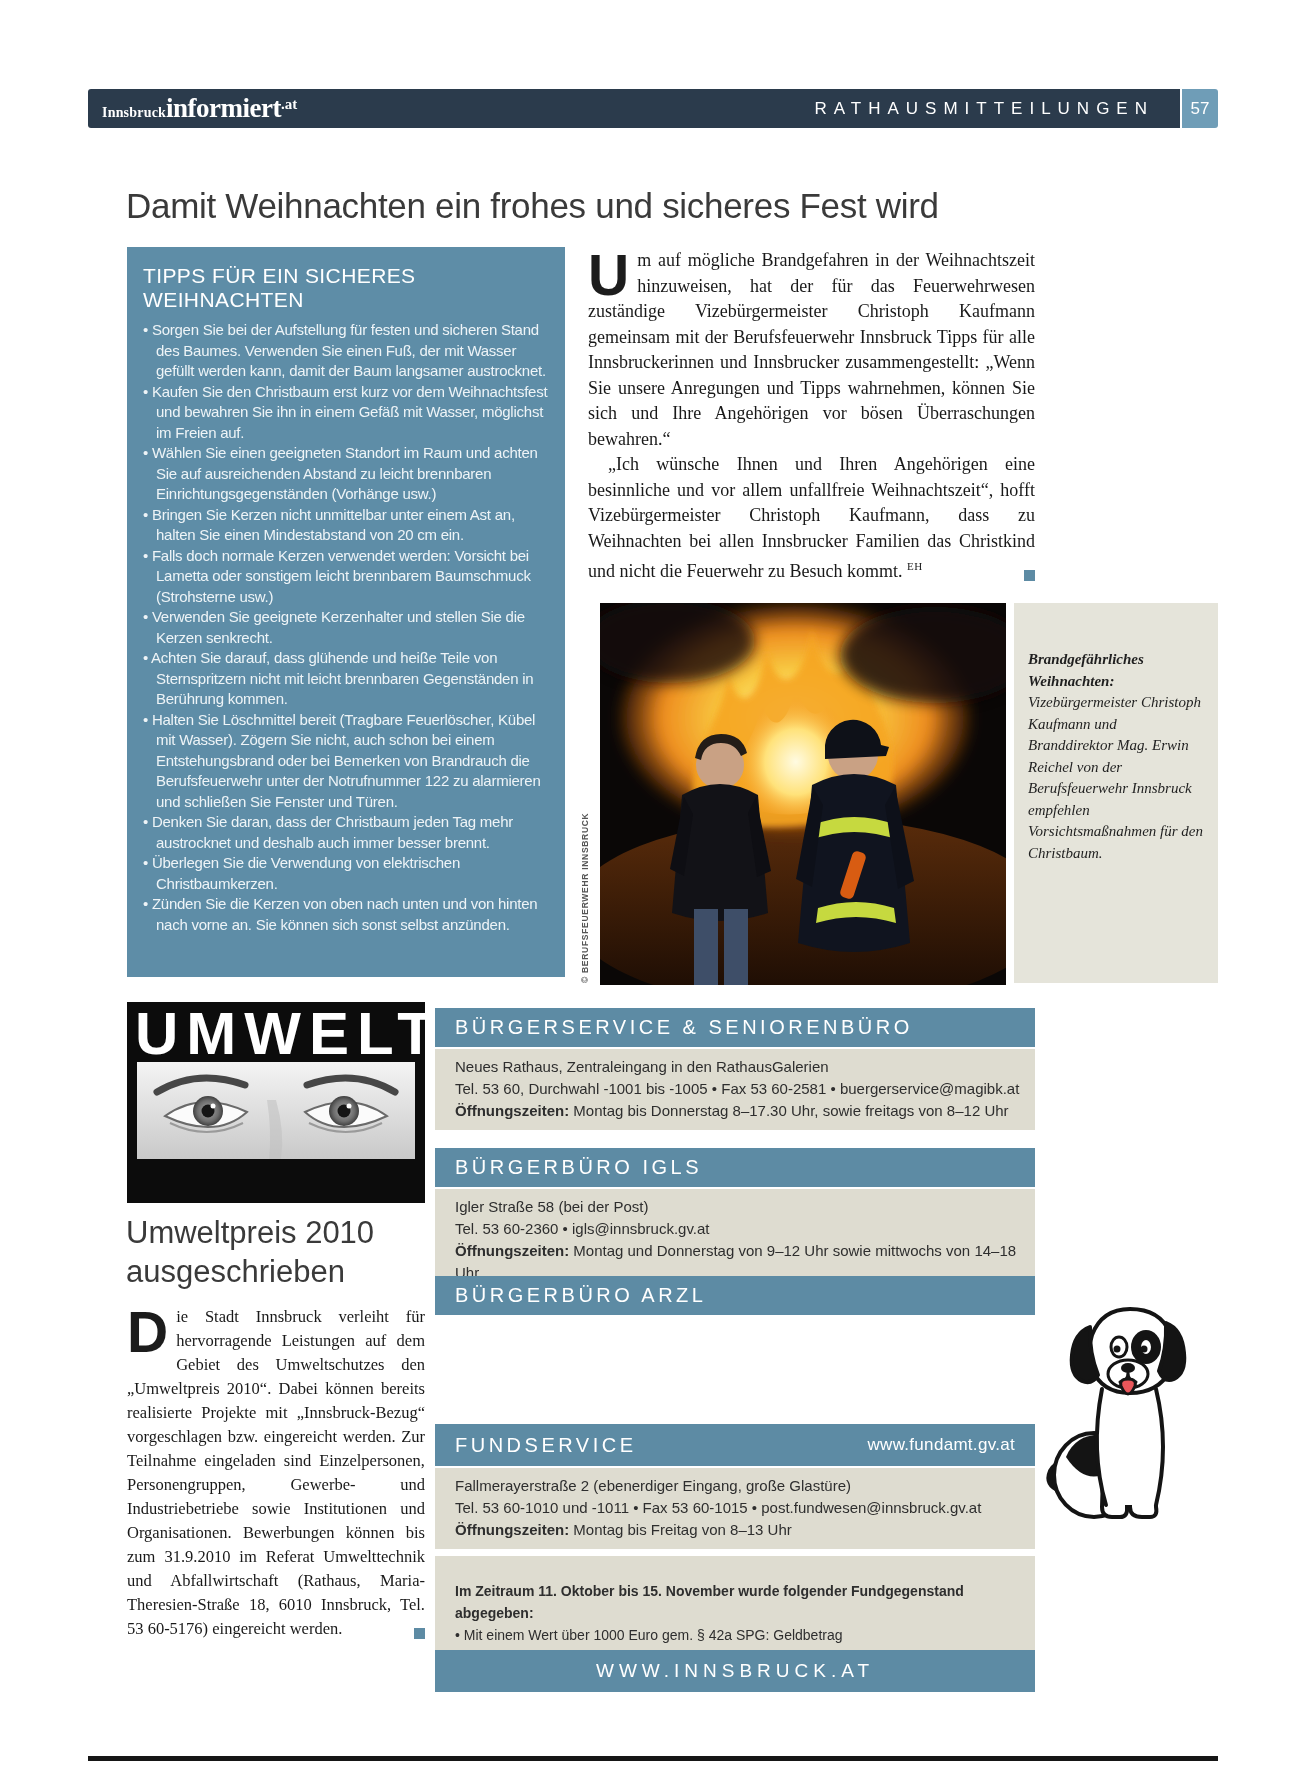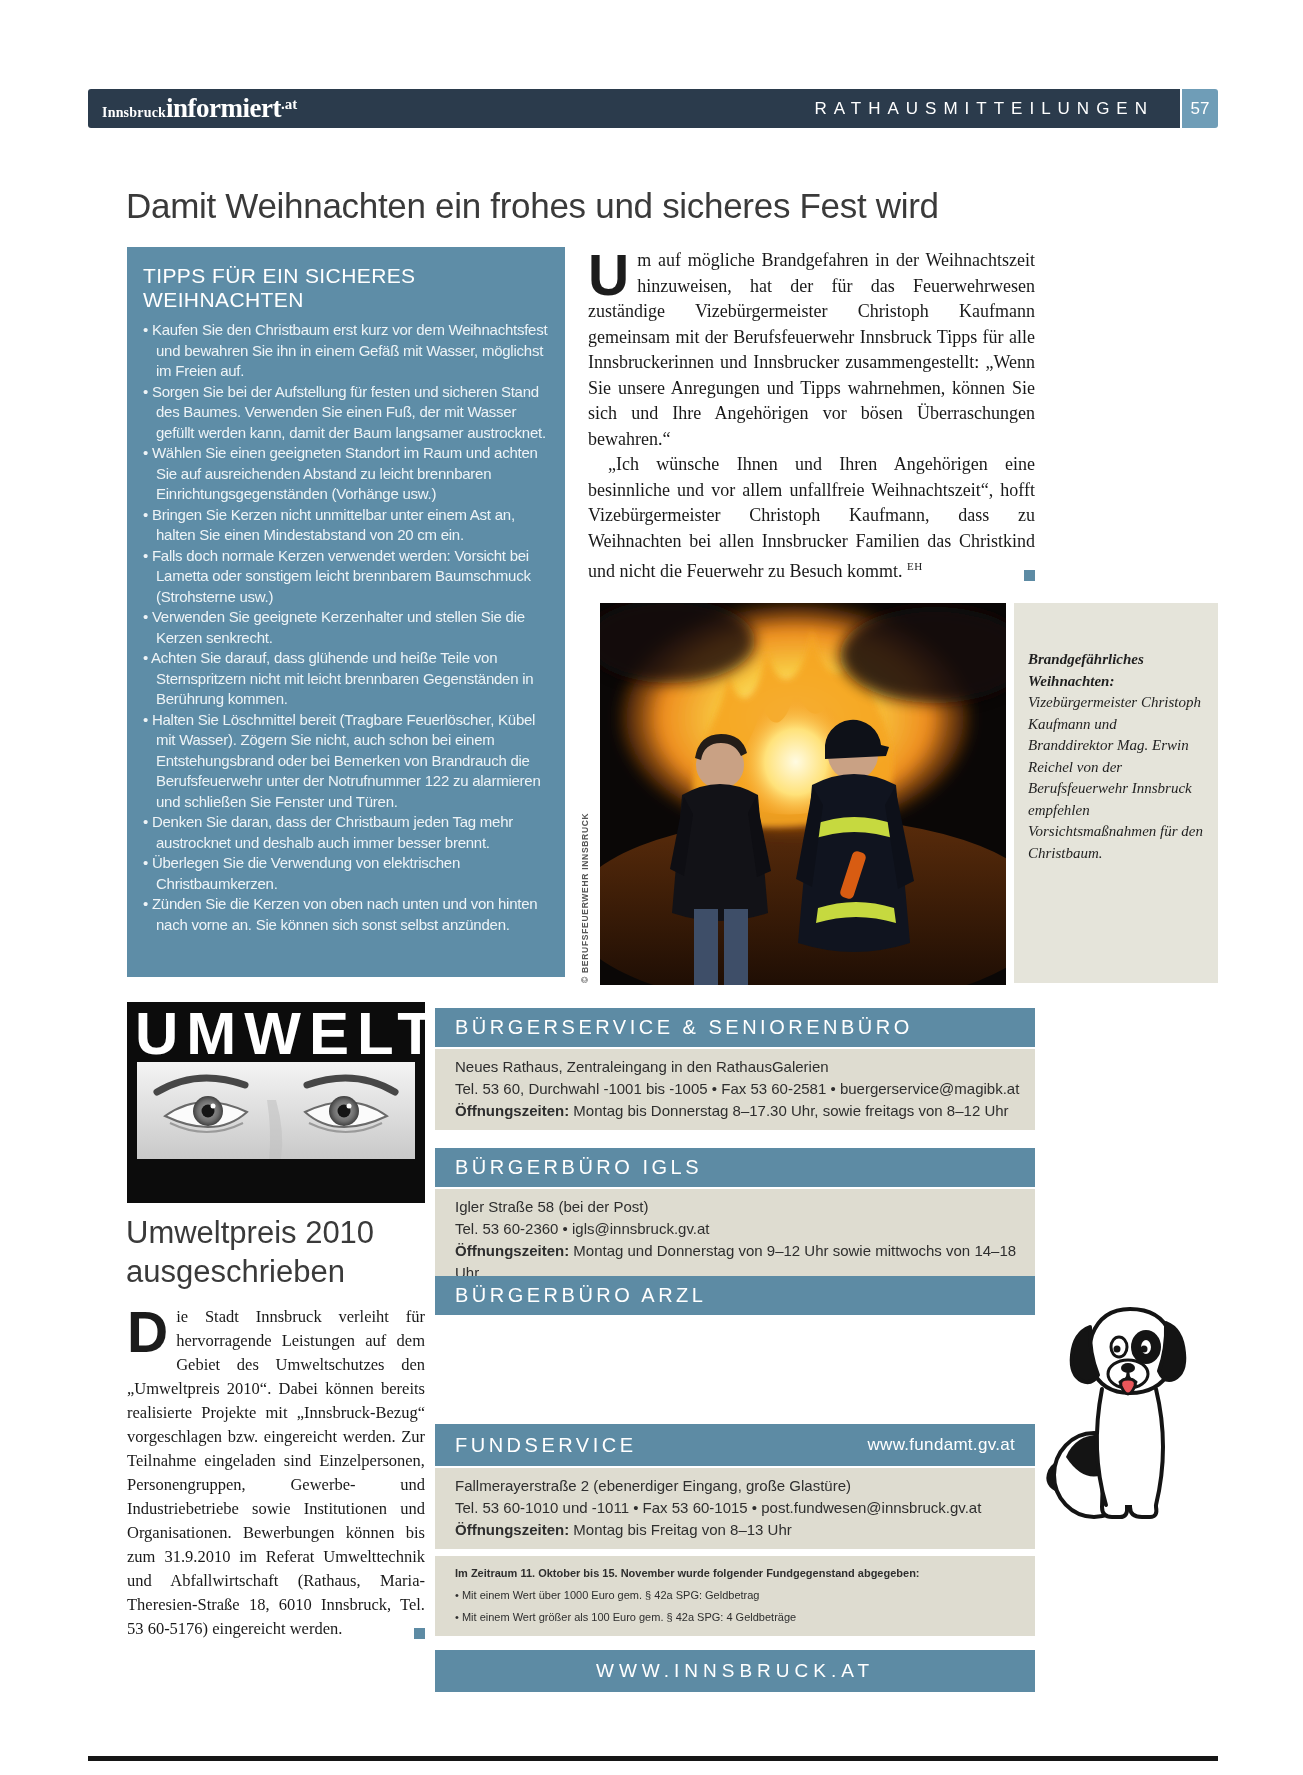--- a/index.html
+++ b/index.html
@@ -60,21 +60,21 @@
   
   .svc{position:absolute;left:435px;width:600px}
   .svc-head{height:39px;background:var(--accent,#5d8ba4);color:#fff;display:flex;align-items:center;
     justify-content:space-between;padding:0 20px 0 20px}
   .svc-head .t{font-size:20px;letter-spacing:3.5px;font-weight:400;white-space:nowrap}
   .svc-head .u{font-size:17px;letter-spacing:.3px}
   .svc-body{background:var(--beige,#dedcd0);margin-top:2px;padding:7px 12px 8px 20px;
     font-size:15px;line-height:22px;color:#2e2e2e}
   .svc4 .svc-head{height:42px}
   .note{position:absolute;left:435px;top:1556px;width:600px;background:var(--beige,#dedcd0);
-    padding:6px 12px 8px 20px;font-size:11px;line-height:22px;color:#2e2e2e}
+    padding:24px 12px 8px 20px;font-size:14px;line-height:22px;color:#2e2e2e}
   .footerbar{position:absolute;left:435px;top:1650px;width:600px;height:42px;background:var(--accent,#5d8ba4);
     color:#fff;display:flex;align-items:center;justify-content:center;font-size:19px;letter-spacing:5px}
 
   .dog{position:absolute;left:1042px;top:1295px;width:150px;height:232px}
   .bottom-rule{position:absolute;left:88px;top:1756px;width:1130px;height:5px;background:#161616}
 </style>
 </head>
 <body>
 
 <div class="page">
@@ -87,22 +87,22 @@
     </div>
     <div class="section-label">RATHAUSMITTEILUNGEN</div>
   </header>
   <div class="pagenum">57</div>
 
   <h1 class="headline">Damit Weihnachten ein frohes und sicheres Fest wird</h1>
 
   <aside class="tips">
     <h2>TIPPS FÜR EIN SICHERES WEIHNACHTEN</h2>
     <ul>
+      <li>Sorgen Sie bei der Aufstellung für festen und sicheren Stand des Baumes. Verwenden Sie einen Fuß, der mit Wasser gefüllt werden kann, damit der Baum langsamer austrocknet.</li>
       <li>Kaufen Sie den Christbaum erst kurz vor dem Weihnachtsfest und bewahren Sie ihn in einem Gefäß mit Wasser, möglichst im Freien auf.</li>
-      <li>Sorgen Sie bei der Aufstellung für festen und sicheren Stand des Baumes. Verwenden Sie einen Fuß, der mit Wasser gefüllt werden kann, damit der Baum langsamer austrocknet.</li>
       <li>Wählen Sie einen geeigneten Standort im Raum und achten Sie auf ausreichenden Abstand zu leicht brennbaren Einrichtungsgegenständen (Vorhänge usw.)</li>
       <li>Bringen Sie Kerzen nicht unmittelbar unter einem Ast an, halten Sie einen Mindestabstand von 20 cm ein.</li>
       <li>Falls doch normale Kerzen verwendet werden: Vorsicht bei Lametta oder sonstigem leicht brennbarem Baumschmuck (Strohsterne usw.)</li>
       <li>Verwenden Sie geeignete Kerzenhalter und stellen Sie die Kerzen senkrecht.</li>
       <li>Achten Sie darauf, dass glühende und heiße Teile von Sternspritzern nicht mit leicht brennbaren Gegenständen in Berührung kommen.</li>
       <li>Halten Sie Löschmittel bereit (Tragbare Feuerlöscher, Kübel mit Wasser). Zögern Sie nicht, auch schon bei einem Entstehungsbrand oder bei Bemerken von Brandrauch die Berufsfeuerwehr unter der Notrufnummer 122 zu alarmieren und schließen Sie Fenster und Türen.</li>
       <li>Denken Sie daran, dass der Christbaum jeden Tag mehr austrocknet und deshalb auch immer besser brennt.</li>
       <li>Überlegen Sie die Verwendung von elektrischen Christbaumkerzen.</li>
       <li>Zünden Sie die Kerzen von oben nach unten und von hinten nach vorne an. Sie können sich sonst selbst anzünden.</li>
     </ul>

